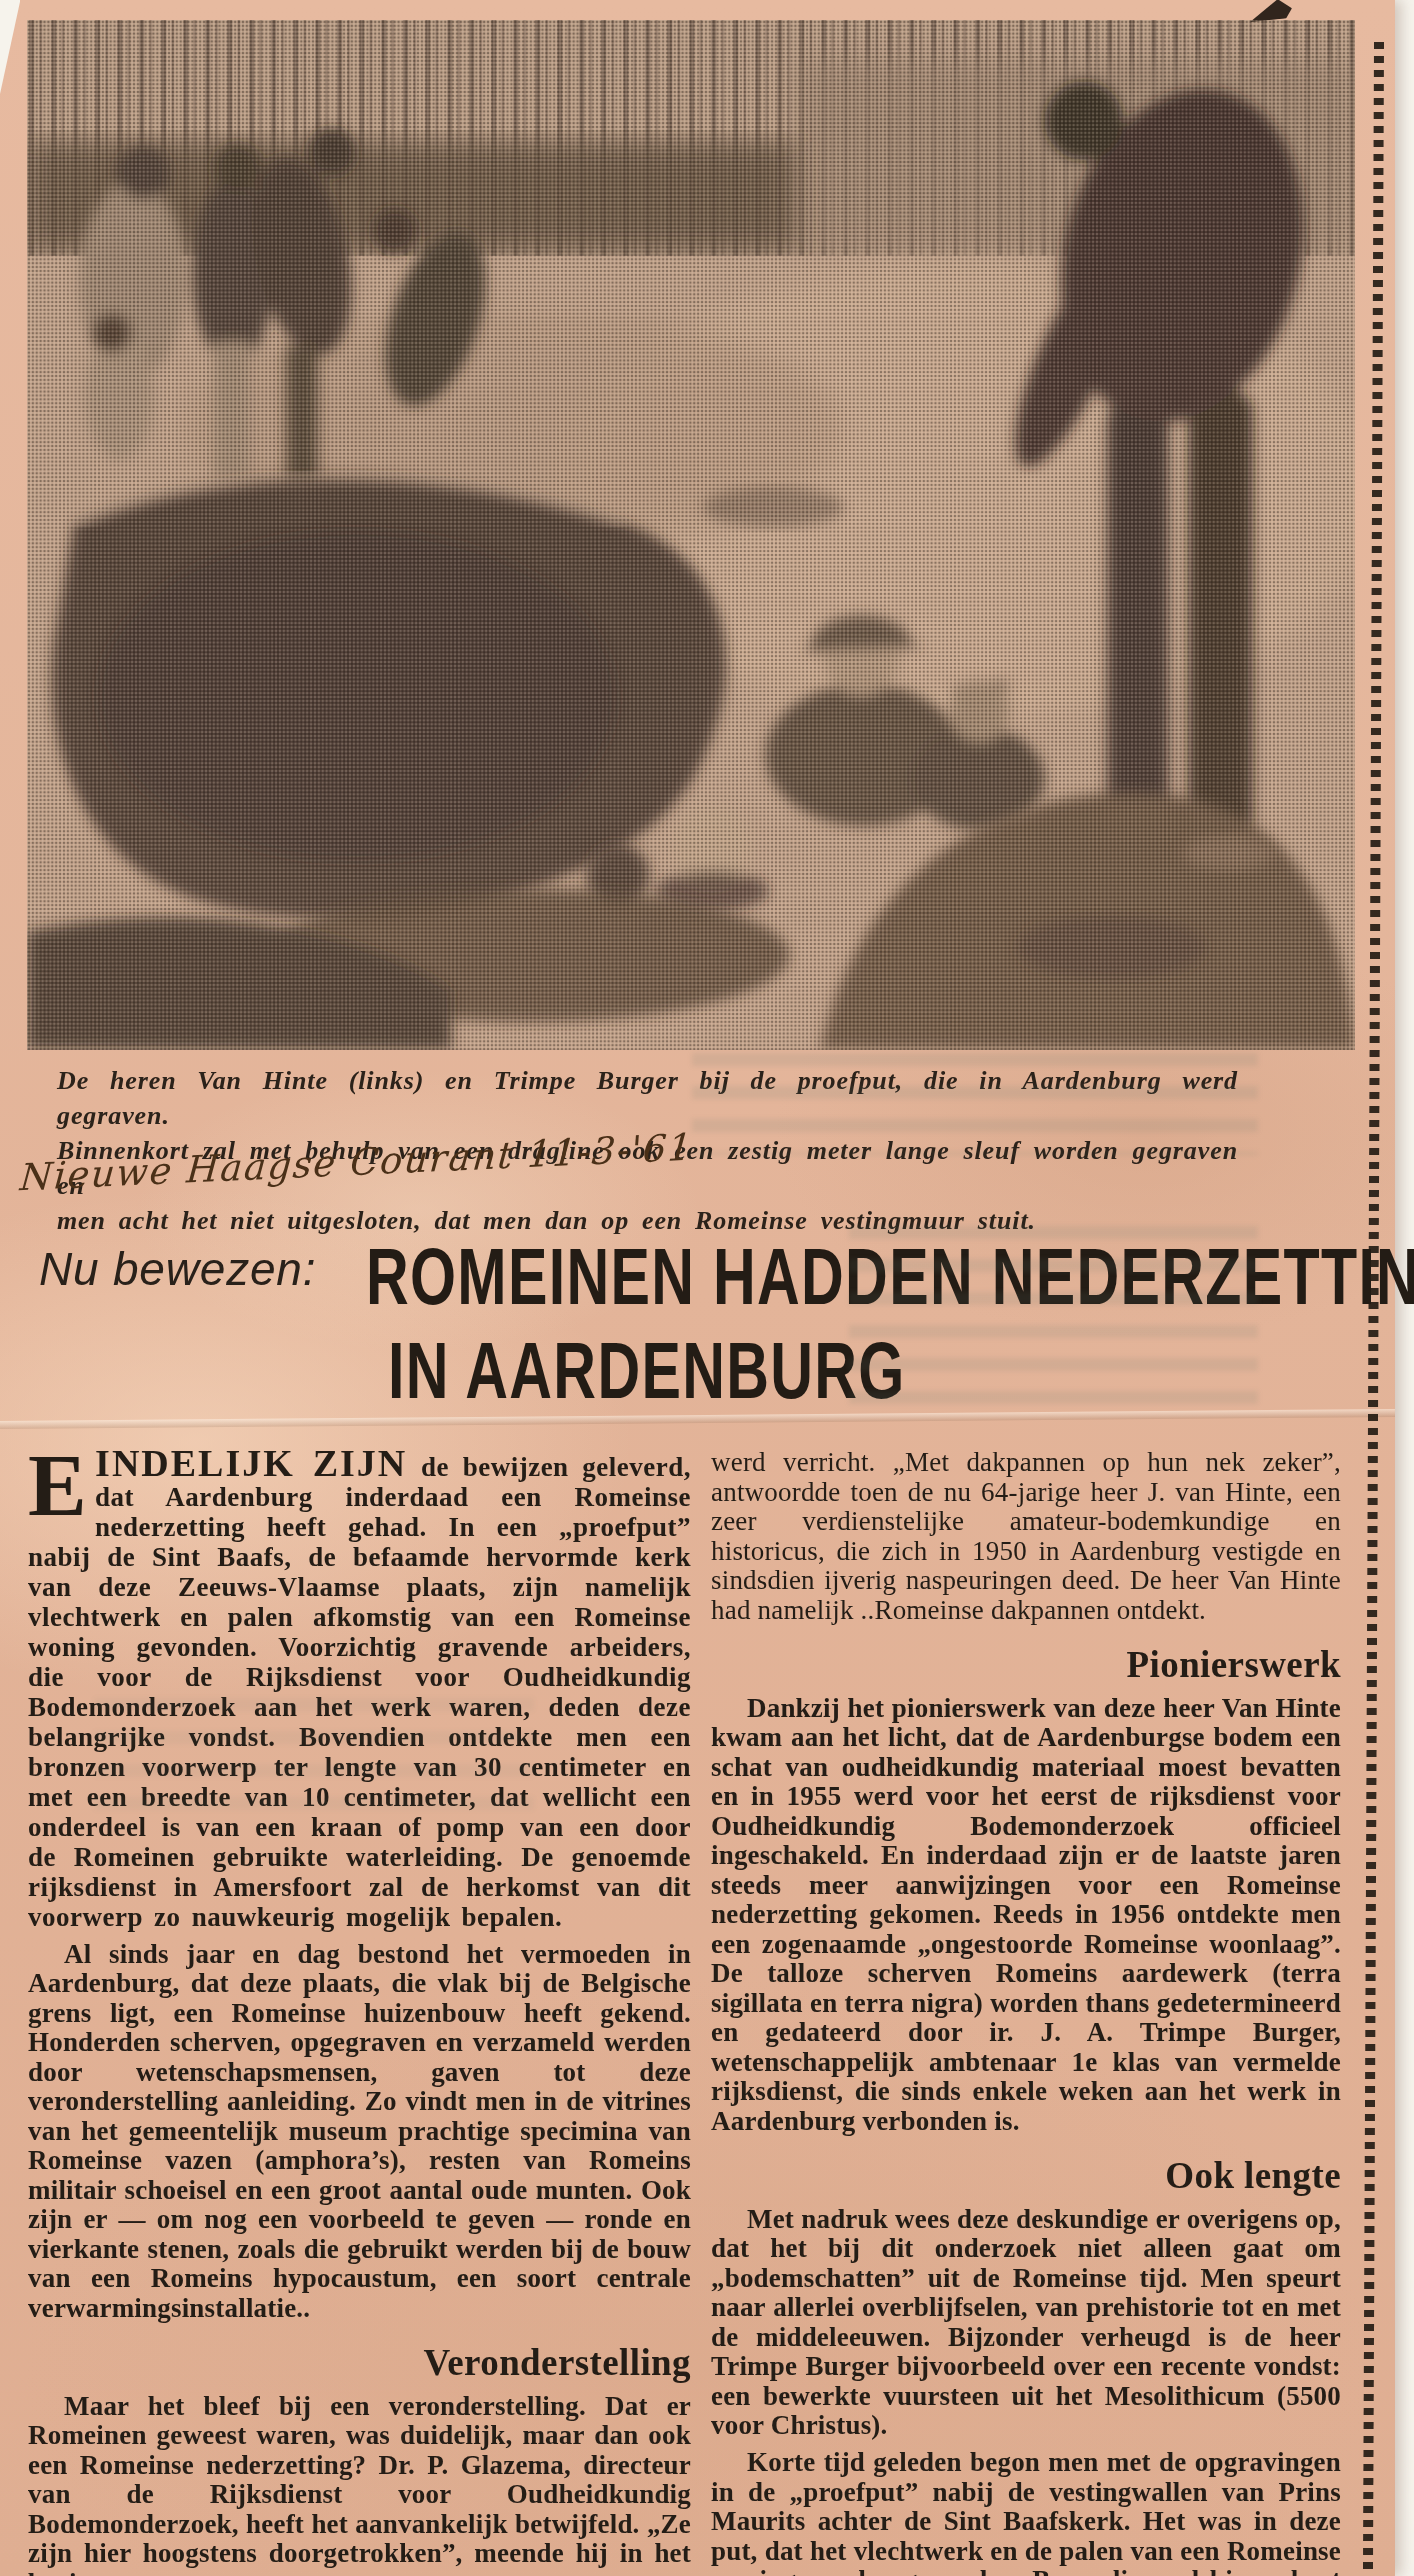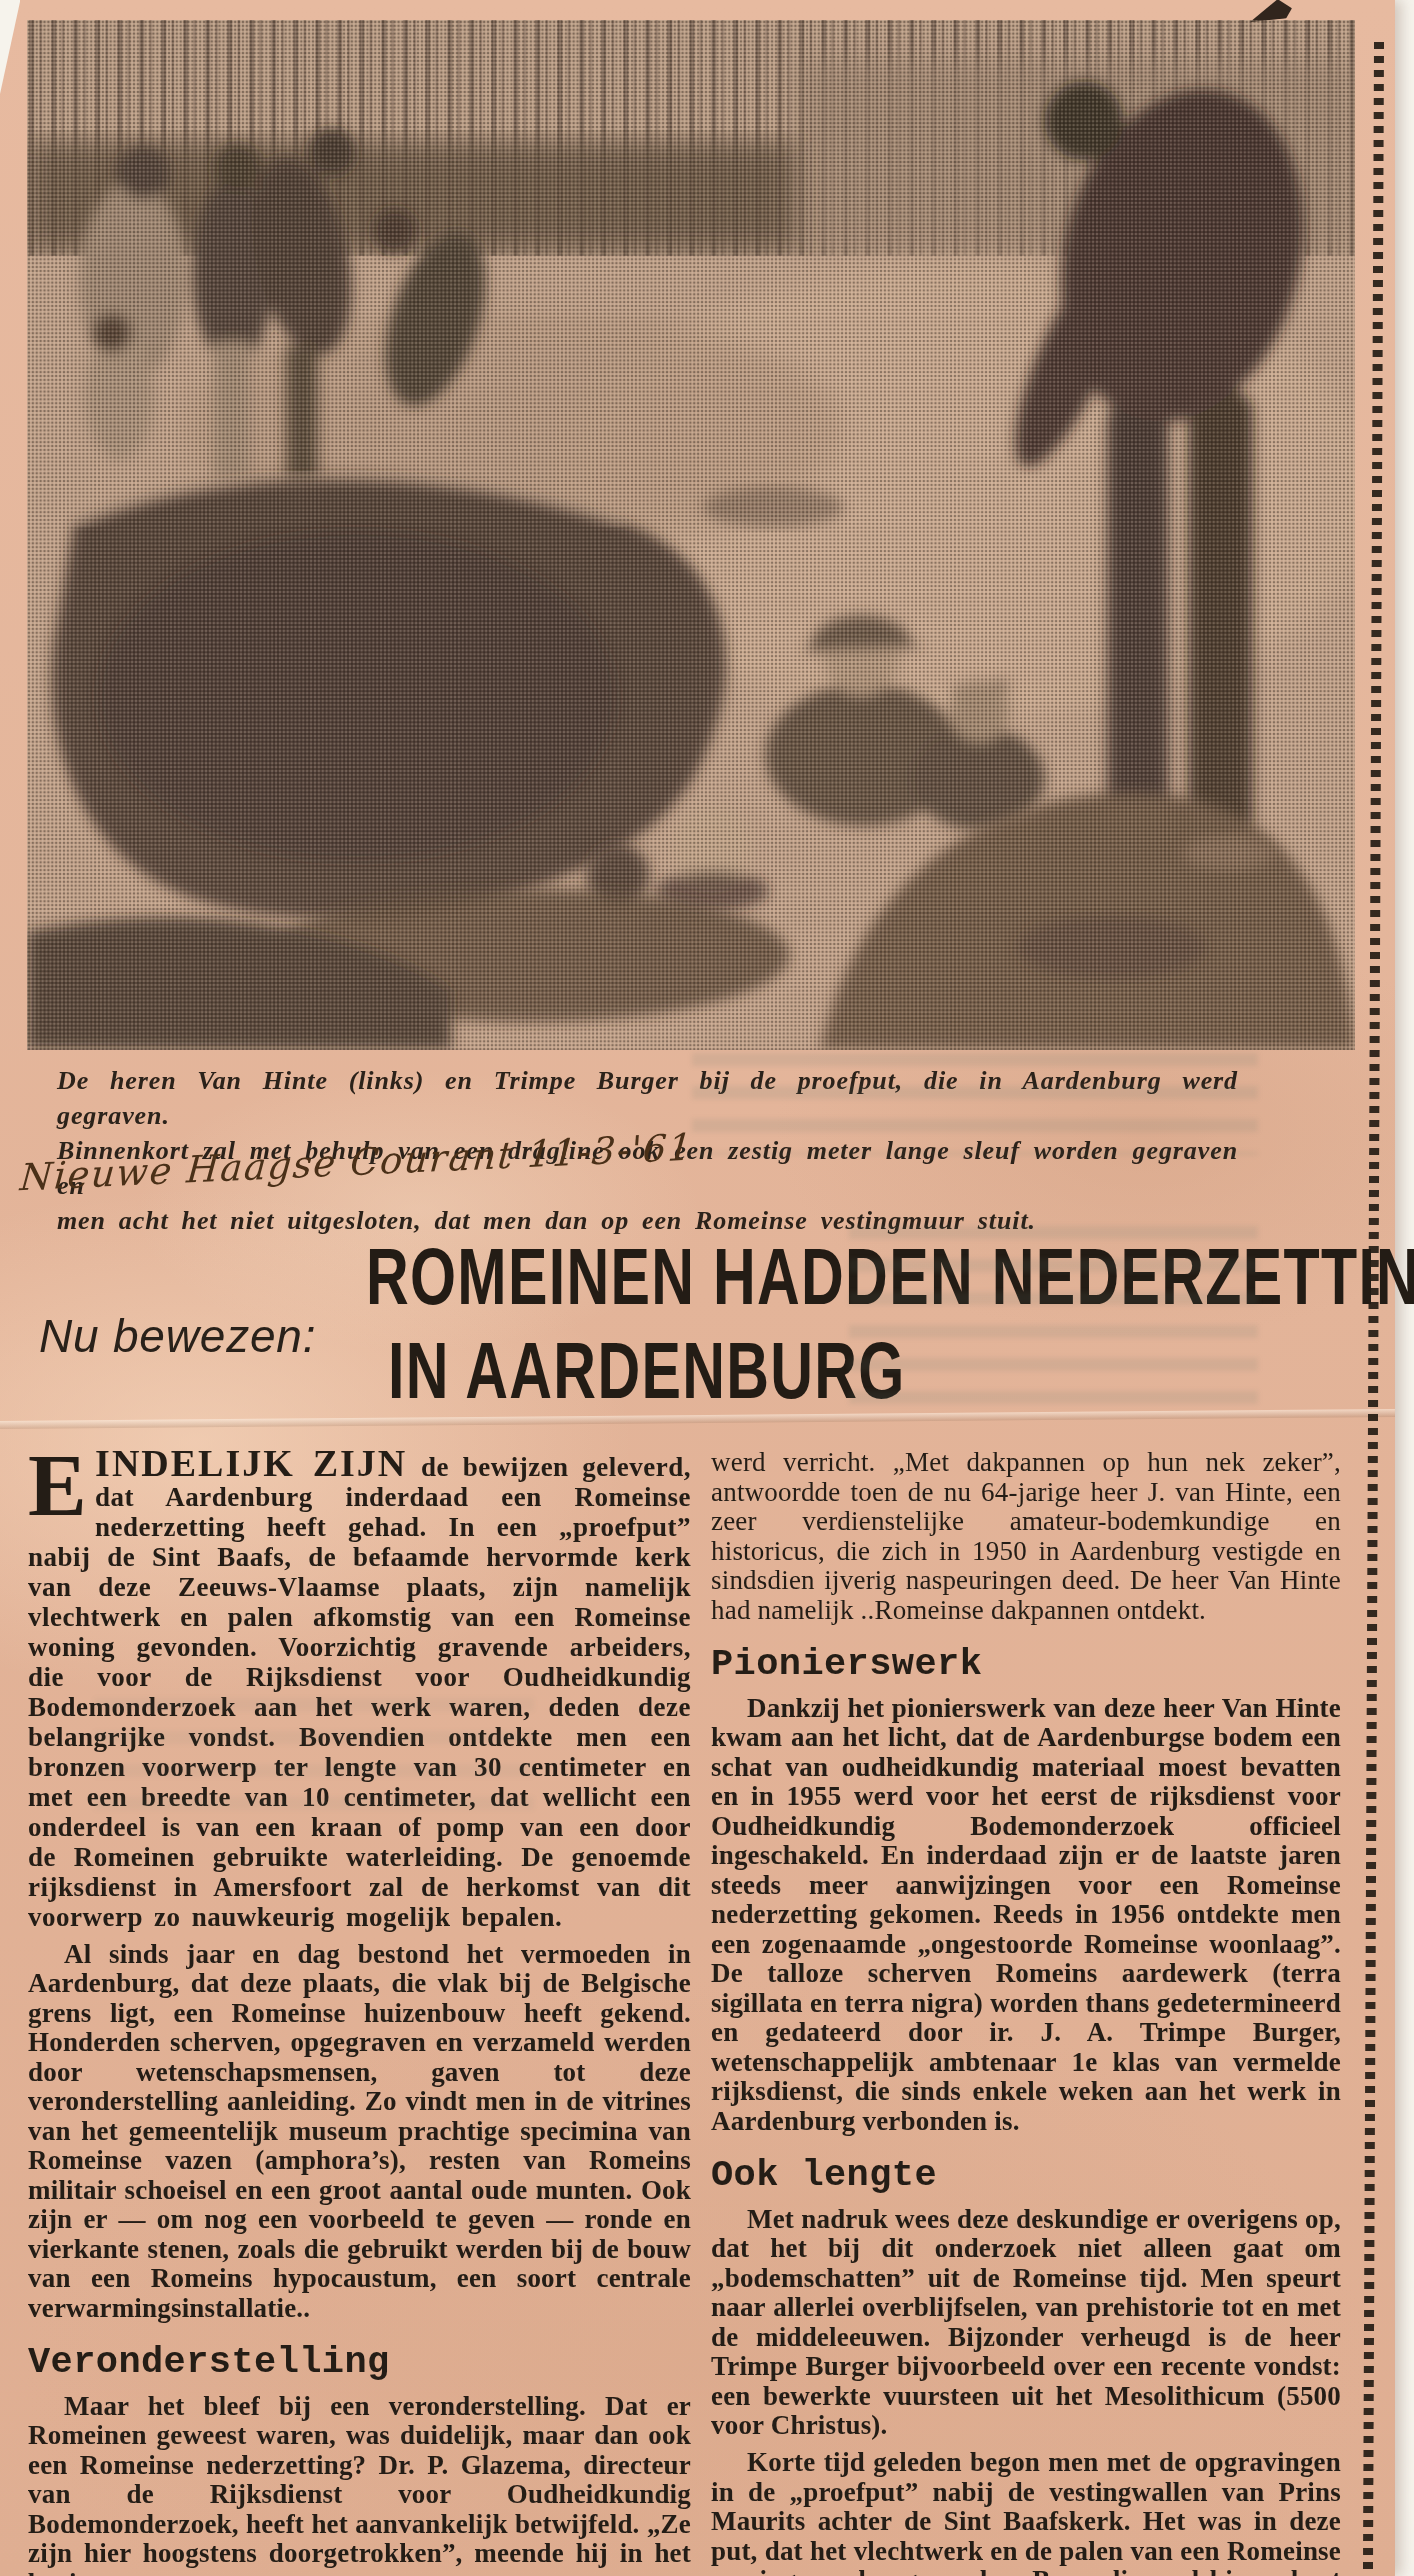--- a/index.html
+++ b/index.html
@@ -48,40 +48,40 @@
 
   
   .caption{position:absolute;left:57px;top:1063px;width:1181px;font-style:italic;
     font-weight:bold;font-size:26px;line-height:35px;color:#2b221a;
     letter-spacing:0.9px;word-spacing:5.5px;text-align:justify;}
   .handwriting{position:absolute;left:22px;top:1156px;font-family:"DejaVu Serif", cursive;
     font-style:italic;font-size:37px;color:#4a3018;letter-spacing:1.6px;white-space:nowrap;
     transform:rotate(-2.6deg) skewX(-7deg);transform-origin:left top;}
 
   
-  .kicker{position:absolute;left:39px;top:1309px;font-family:"Liberation Sans", sans-serif;
+  .kicker{position:absolute;left:39px;top:1242px;font-family:"Liberation Sans", sans-serif;
     font-style:italic;font-size:46px;color:#29211a;letter-spacing:0.8px;white-space:nowrap;}
   .headline{position:absolute;font-family:"Liberation Sans", sans-serif;font-weight:bold;
     font-size:74px;color:#231c15;transform:scaleX(.80) scaleY(1.08);transform-origin:left top;
     white-space:nowrap;letter-spacing:1.6px;}
   .headline.l1{left:366px;top:1231px;}
   .headline.l2{left:388px;top:1325px;}
 
   
   .col{position:absolute;top:1448px;font-size:27px;line-height:29.5px;color:#241d16;
     text-align:justify;letter-spacing:0.2px;}
   .col-left{left:28px;width:663px;}
   .col-right{left:711px;width:630px;}
   .para{margin:0 0 7.9px;}
   .para.indent{text-indent:36px;font-weight:bold;}
   .lead{font-weight:bold;font-size:27px;line-height:30px;letter-spacing:0.5px;word-spacing:3.9px;}
   .dropcap{float:left;font-size:88px;line-height:69px;padding:3.1px 7.9px 0 0;font-weight:bold;}
   .leadcaps{font-size:38px;letter-spacing:2px;}
-  .subhead{font-family:Liberation Mono, monospace;font-weight:bold;font-size:37px;
-    color:#241d16;margin:25px 0 14px;letter-spacing:0.4px;text-align:left;}
+  .subhead{font-family:Liberation Serif, serif;font-weight:bold;font-size:37px;
+    color:#241d16;margin:25px 0 14px;letter-spacing:0.4px;text-align:right;}
 </style>
 </head>
 <body>
 
 <div class="page">
   <div class="clipping">
 
     <div class="photo">
       <svg viewBox="0 0 1690 1310" preserveAspectRatio="none">
         <defs>

